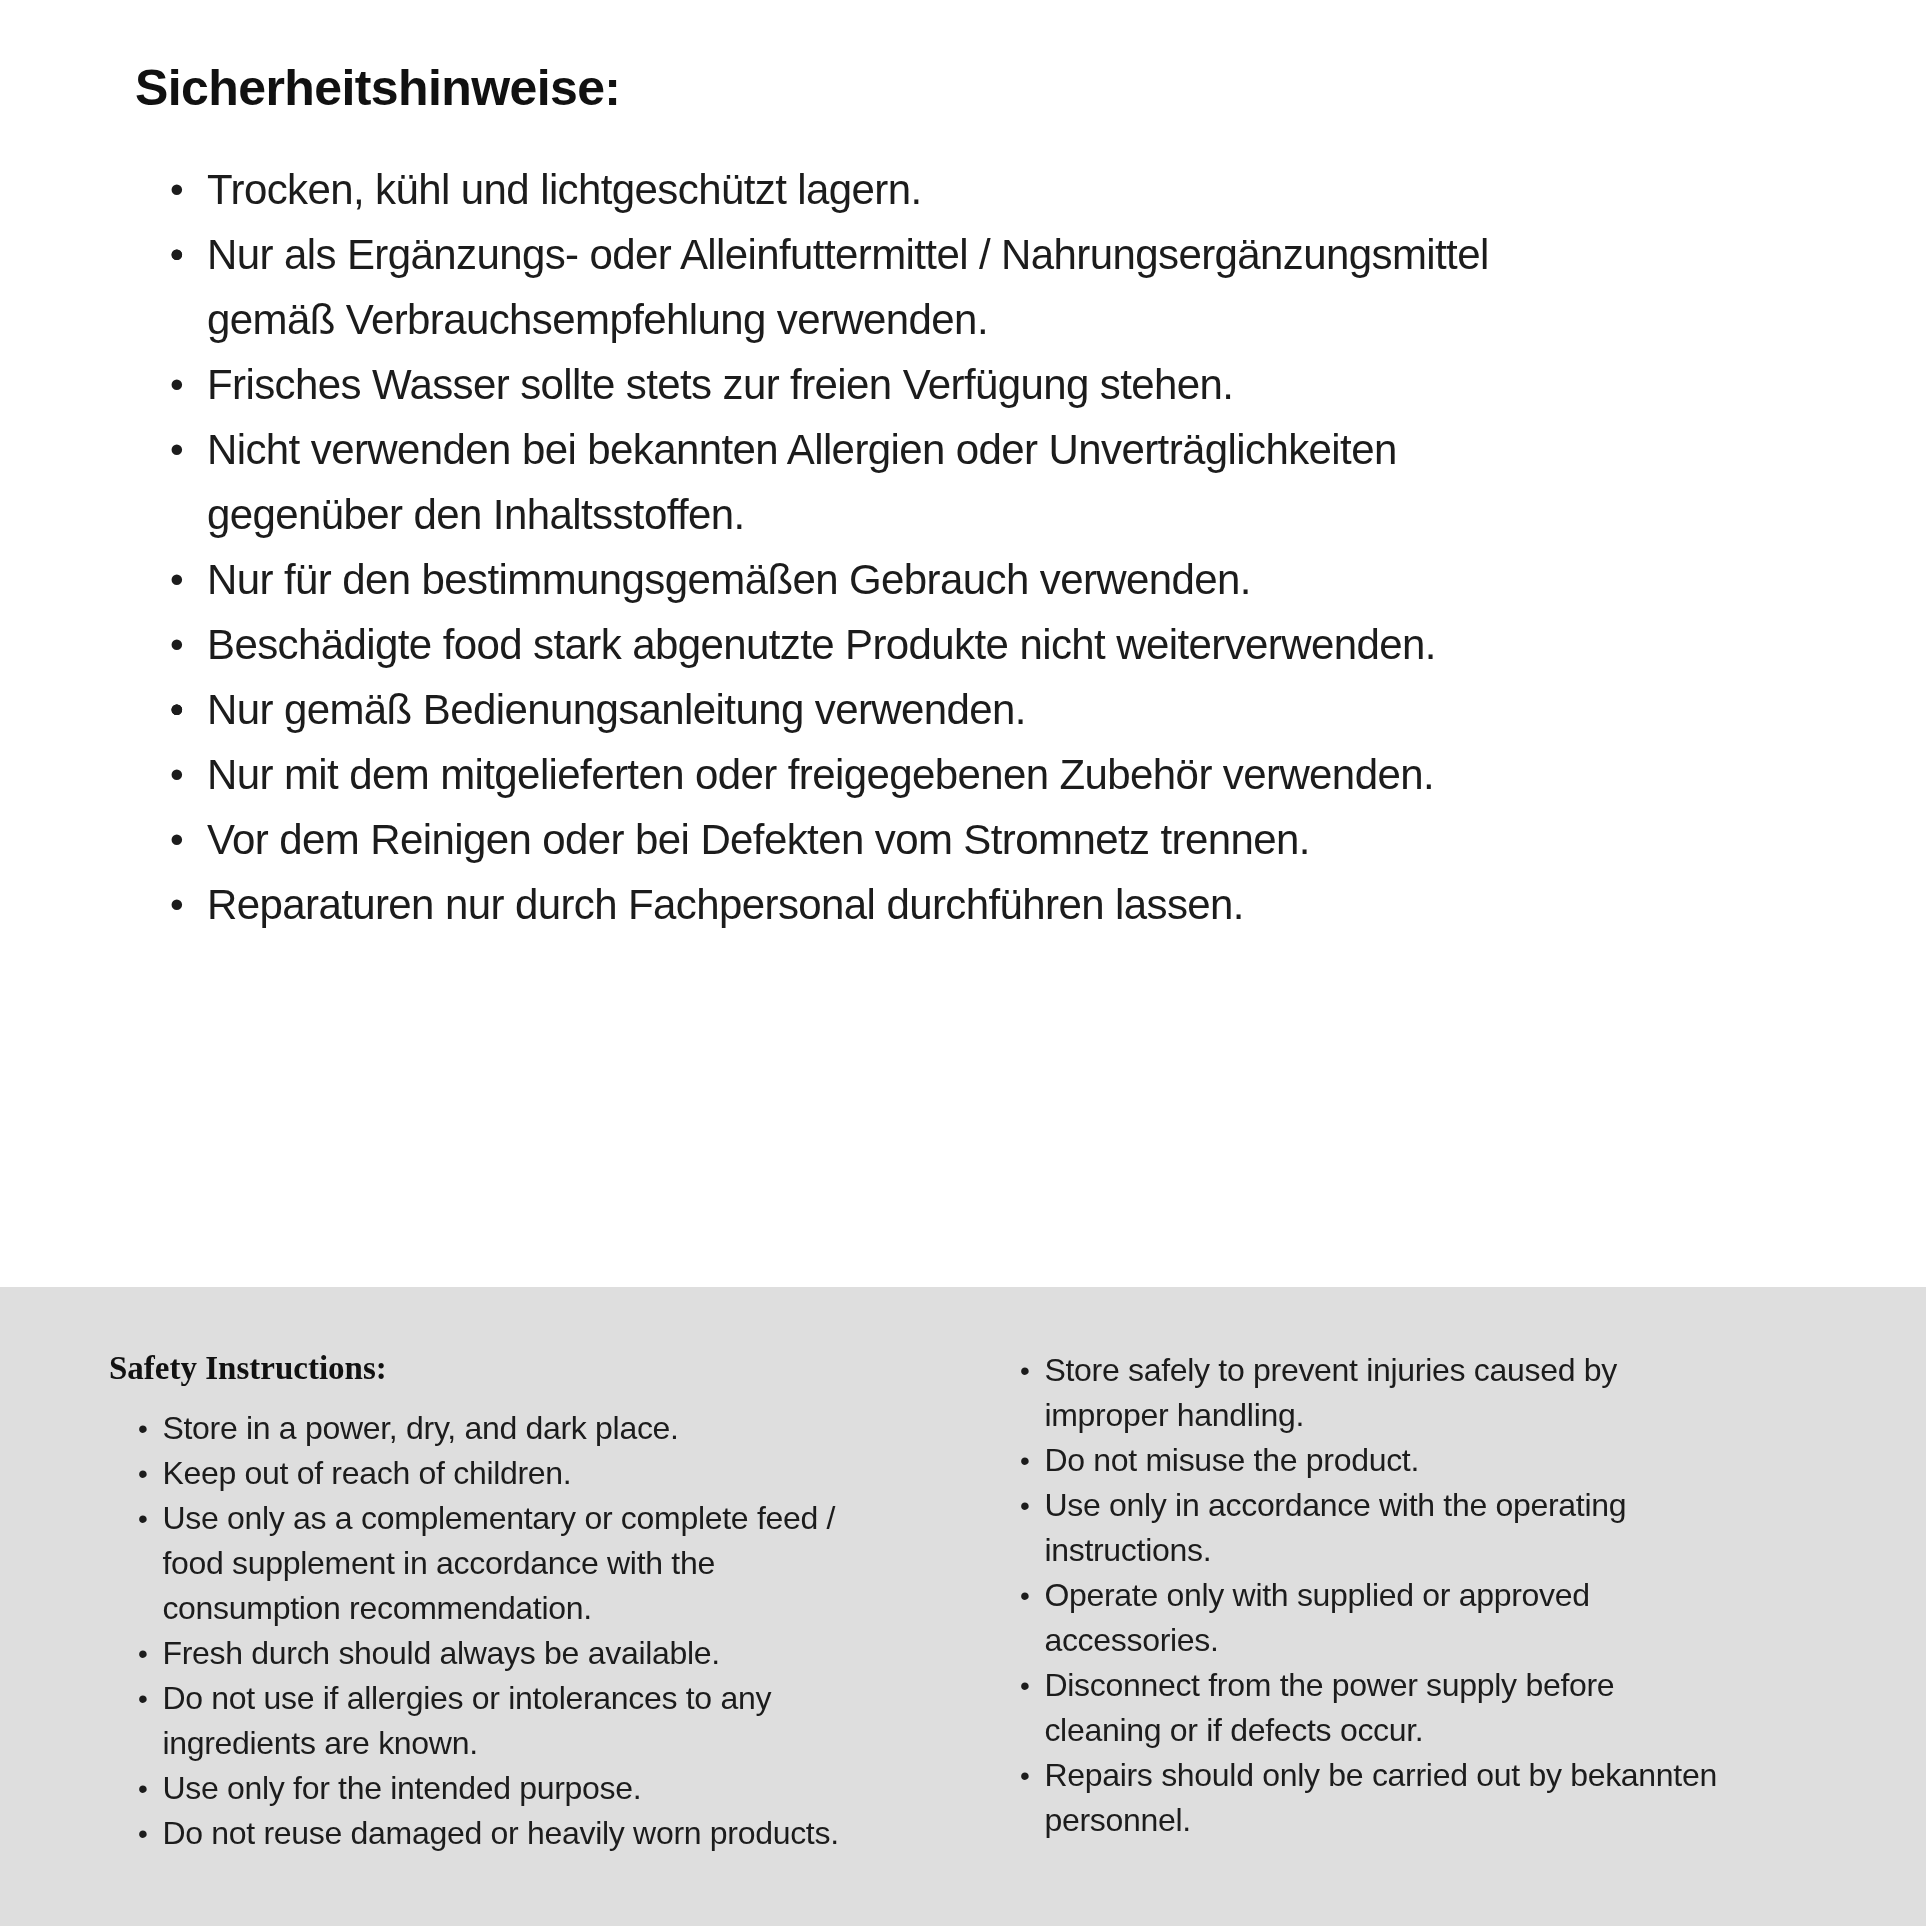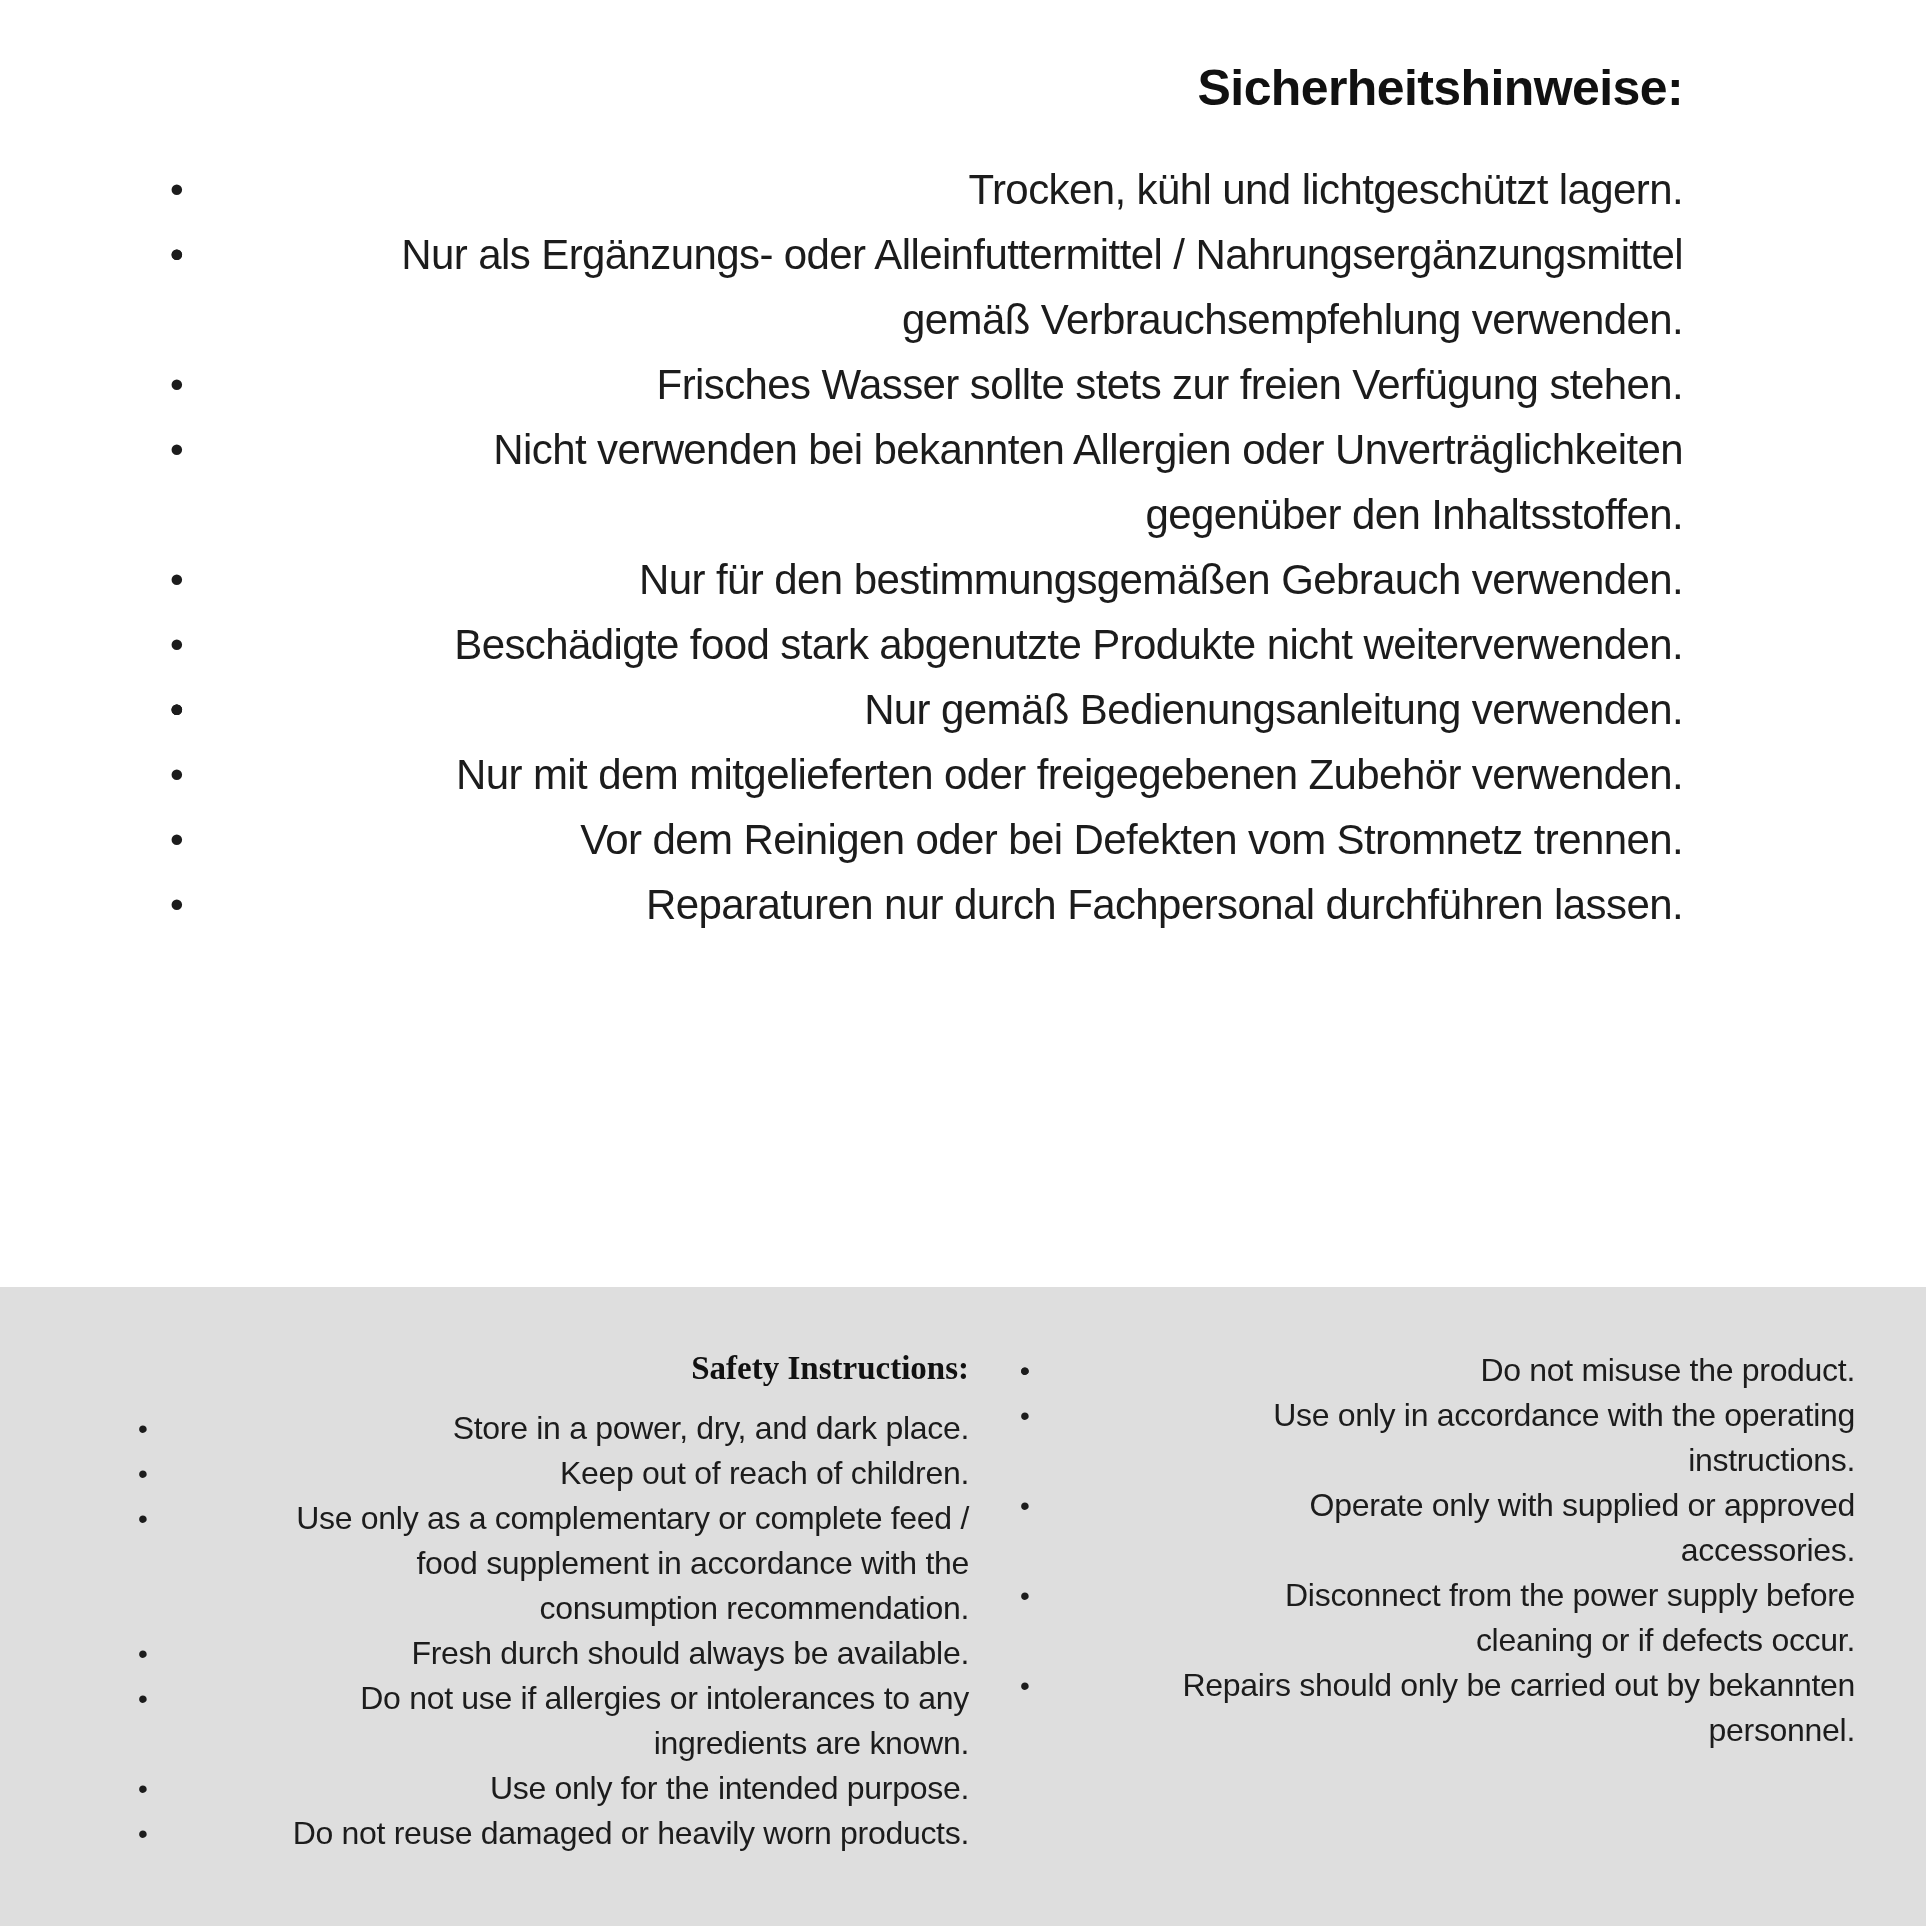--- a/index.html
+++ b/index.html
@@ -11,21 +11,20 @@
     width: 1926px;
     height: 1926px;
     font-family: "Liberation Sans", "DejaVu Sans", sans-serif;
     color: #1c1c1c;
     overflow: hidden;
   }
   .sheet {
     width: 1766px;
     height: 1926px;
     position: relative;
-    text-align: right;
   }
 
   
   .de {
     padding: 58px 83px 0 135px;
     height: 1137px;
     box-sizing: border-box;
   }
   .de h1 {
     margin: 0 0 39px 0;
@@ -143,21 +142,22 @@
 consumption recommendation.</span></li>
         <li><span class="dot">•</span><span>Fresh durch should always be available.</span></li>
         <li><span class="dot">•</span><span>Do not use if allergies or intolerances to any
 ingredients are known.</span></li>
         <li><span class="dot">•</span><span>Use only for the intended purpose.</span></li>
         <li><span class="dot">•</span><span>Do not reuse damaged or heavily worn products.</span></li>
       </ul>
     </div>
     <div class="col-right">
       <ul>
-        <li><span class="dot">•</span></li>
+        <li><span class="dot">•</span><span>Store safely to prevent injuries caused by
+improper handling.</span></li>
         <li><span class="dot">•</span><span>Do not misuse the product.</span></li>
         <li><span class="dot">•</span><span>Use only in accordance with the operating
 instructions.</span></li>
         <li><span class="dot">•</span><span>Operate only with supplied or approved
 accessories.</span></li>
         <li><span class="dot">•</span><span>Disconnect from the power supply before
 cleaning or if defects occur.</span></li>
         <li><span class="dot">•</span><span>Repairs should only be carried out by bekannten
 personnel.</span></li>
       </ul>

